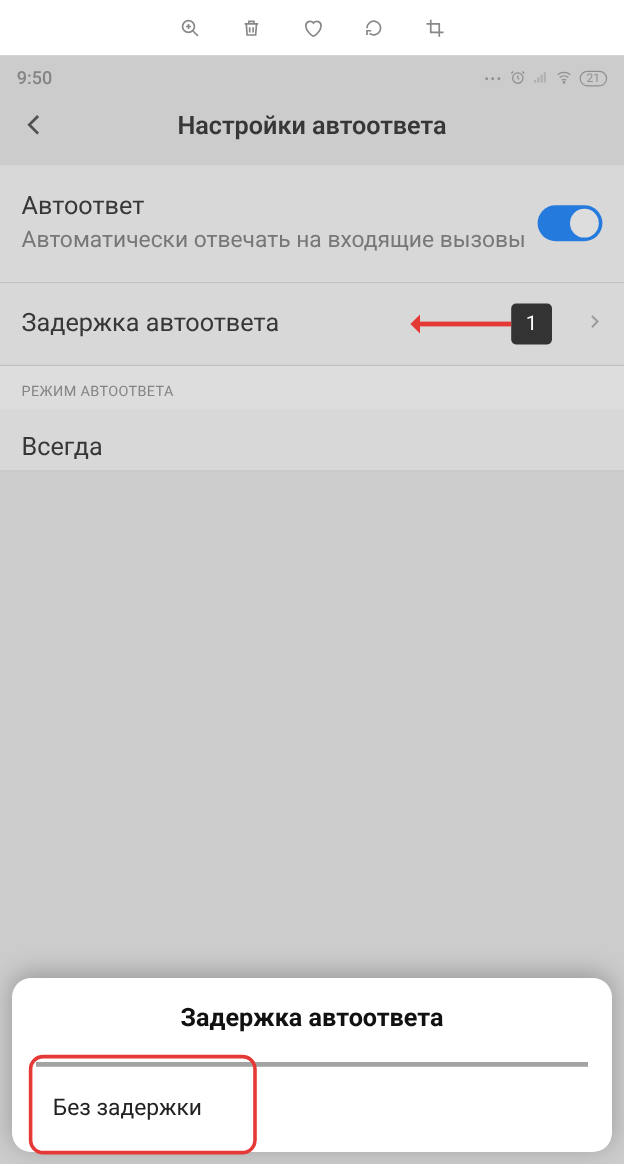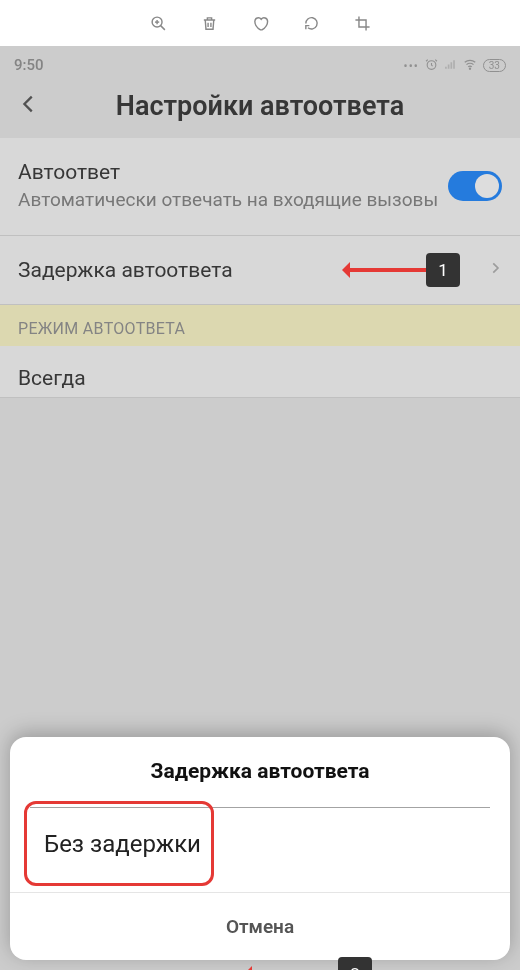--- a/index.html
+++ b/index.html
@@ -65,27 +65,27 @@
     display: flex;
     align-items: center;
     padding: 0 18px;
     position: relative;
   }
   .back-btn { color: #444; }
   .page-title {
     position: absolute;
     left: 0; right: 0;
     text-align: center;
-    font-size: 27px;
+    font-size: 21px;
     font-weight: 600;
     color: #222;
     pointer-events: none;
   }
   
-  .section { background: #fef9c3; }
+  .section { background: #ffffff; }
   .row {
     padding: 15px 18px;
     border-bottom: 1px solid #d8d8d8;
     display: flex;
     align-items: center;
     position: relative;
   }
   .row.white { background: #f9f9f9; }
   .row-col { flex: 1; }
   .row-title { font-size: 21px; color: #222; }
@@ -101,21 +101,21 @@
     content:"";
     position:absolute;
     right:3px; top:3px;
     width:24px; height:24px;
     background:#fff;
     border-radius:50%;
   }
   .row-chevron { color: #aaa; margin-left: 10px; }
   .sect-label {
     padding: 14px 18px 8px;
-    font-size: 16px;
+    font-size: 12px;
     color: #888;
     letter-spacing: 0.3px;
   }
   .row.link .row-title { color: #1e88e5; }
   .link-chevron { color: #1e88e5; margin-right: 8px; }
   
   .annot {
     position: absolute;
     display: flex;
     align-items: center;
@@ -165,22 +165,22 @@
   }
   .option-highlight {
     position: absolute;
     left: -6px; right: 276px; top: -6px; bottom: -6px;
     border: 3px solid #e53935;
     border-radius: 12px;
     pointer-events: none;
   }
   .option {
     padding: 22px 14px;
-    border-top: 1px solid #a3a3a3;
-    font-size: 24px;
+    border-top: 4px solid #a3a3a3;
+    font-size: 19px;
     color: #222;
     display: flex;
     align-items: center;
   }
   .option:first-child { border-top: none; }
   .option.selected { color: #1e88e5; }
   .option .chev { color: #1e88e5; margin-right: 8px; margin-left: -4px; }
   .sheet-cancel {
     text-align: center;
     padding: 22px 0 18px;
@@ -243,21 +243,21 @@
         <svg width="13" height="13" viewBox="0 0 24 24" fill="#999">
             <path d="M2 20h3v-4H2zM7 20h3v-8H7zM12 20h3V8h-3zM17 20h3V4h-3z" opacity="0.5"></path>
           </svg>
       </span>
       <span>
         <svg width="14" height="14" viewBox="0 0 24 24" fill="none" stroke="#999" stroke-width="2">
             <path d="M3 9a14 14 0 0 1 18 0M6 13a9 9 0 0 1 12 0M9 17a4 4 0 0 1 6 0"></path>
             <circle cx="12" cy="20" r="1" fill="#999"></circle>
           </svg>
       </span>
-      <span class="battery">33</span>
+      <span class="battery">21</span>
     </span>
   </div>
 
   <div class="page-header">
     <span class="back-btn">
       <svg width="22" height="22" viewBox="0 0 24 24" fill="none" stroke="#444" stroke-width="2.5">
           <path d="M15 4l-8 8 8 8"></path>
         </svg>
     </span>
     <div class="page-title">Настройки автоответа</div>
@@ -304,16 +304,15 @@
       <div class="option">
         <span>Без задержки</span>
       </div>
 
       <div class="annot" style="left:218px; top:150px;">
         <div class="annot-arrow left" style="width:90px;"></div>
         <div class="annot-box">2</div>
       </div>
     </div>
 
-    <div class="sheet-cancel">Отмена</div>
   </div>
 
 </div>
 
 </body></html>

